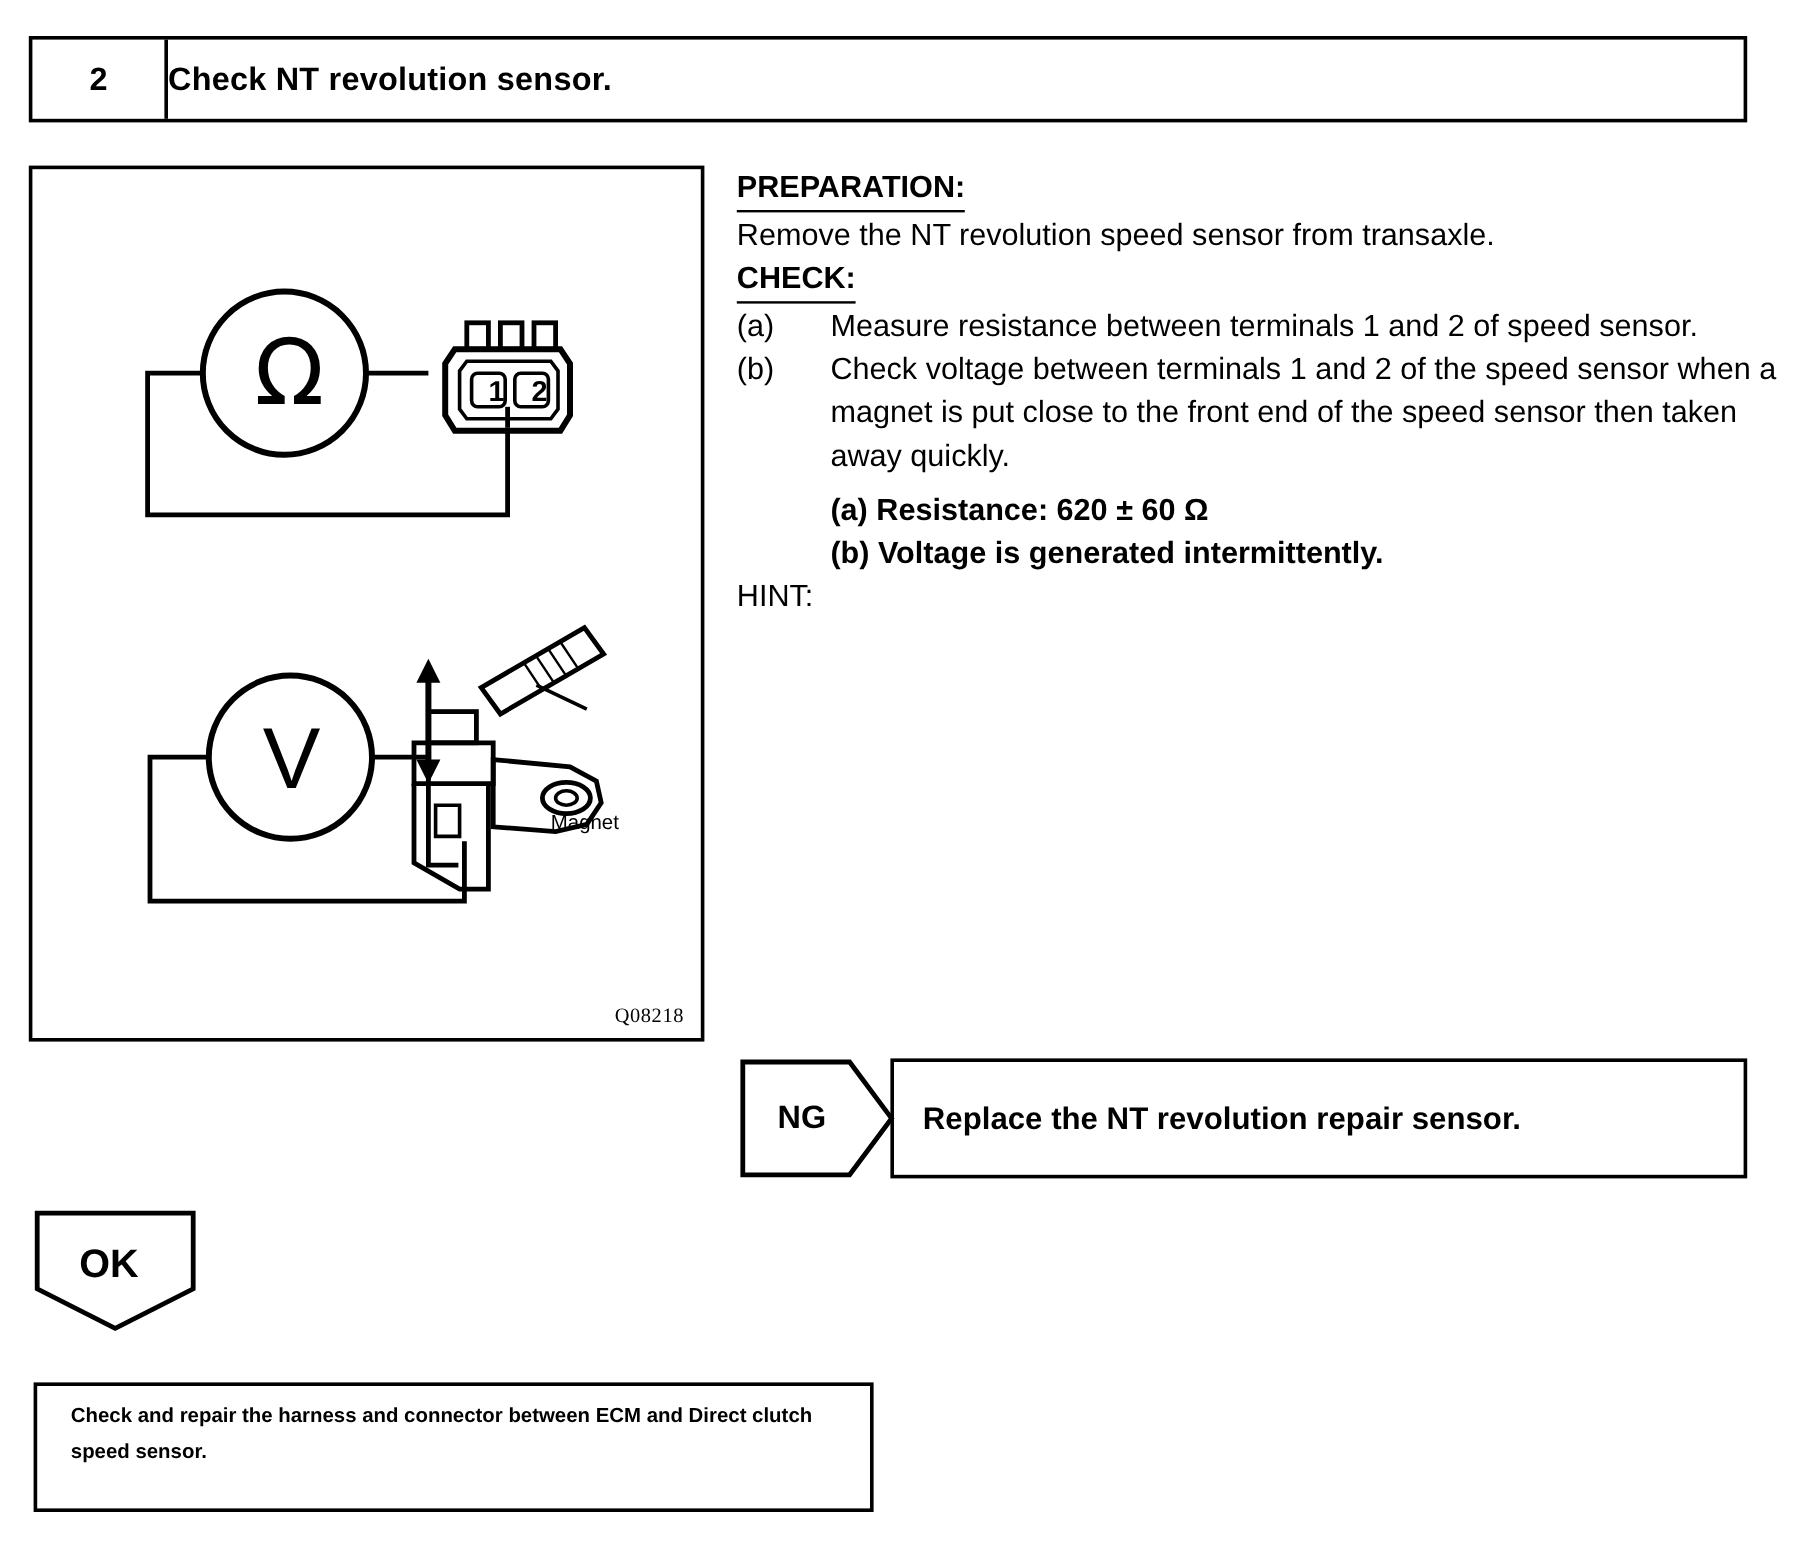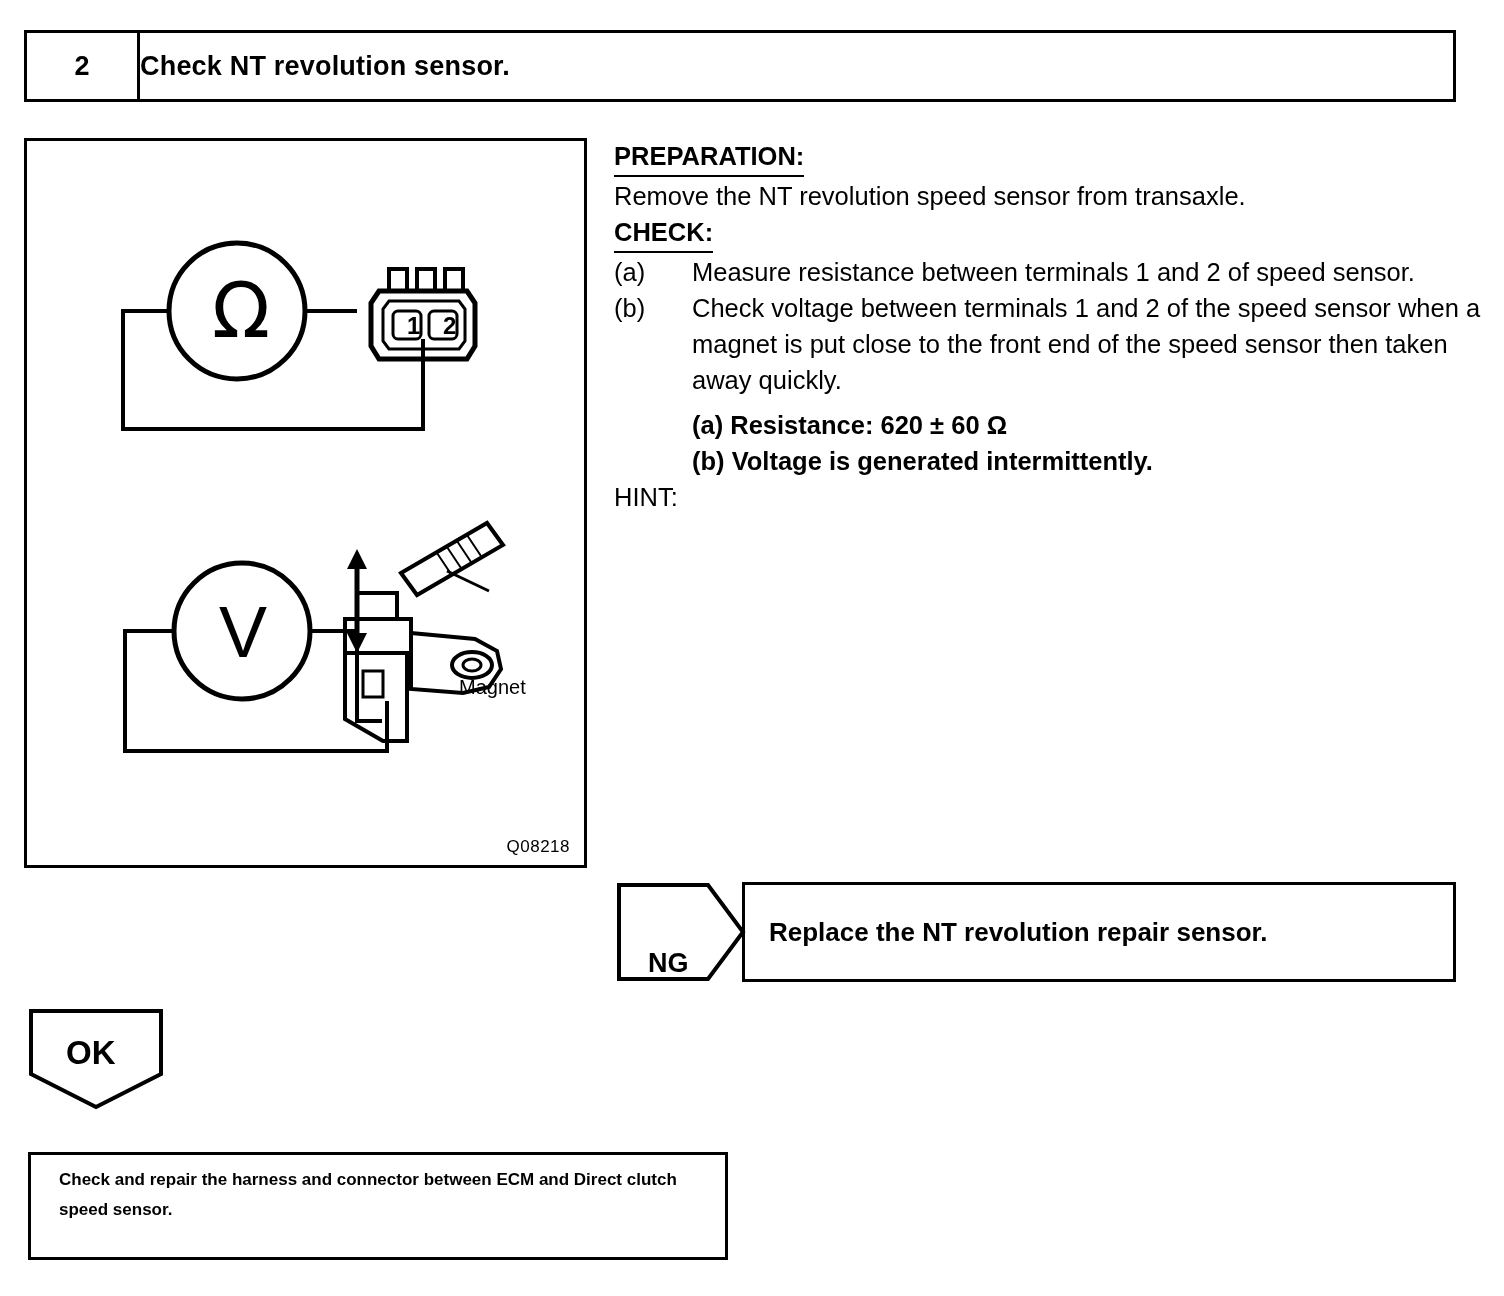--- a/index.html
+++ b/index.html
@@ -53,28 +53,28 @@
     width: 563px;
     height: 730px;
     border: 3px solid #000;
     box-sizing: border-box;
   }
   .figure-code {
     position: absolute;
     right: 14px;
     bottom: 8px;
     font-size: 17px;
-    font-family: Liberation Sans, sans-serif;
+    font-family: Liberation Serif, serif;
     letter-spacing: 0.5px;
   }
   .magnet-label {
     position: absolute;
     left: 432px;
     top: 535px;
-    font-size: 20px;
+    font-size: 17px;
   }
 
   
   .text-block {
     position: absolute;
     left: 614px;
     top: 138px;
     width: 875px;
     font-size: 25.5px;
     line-height: 36px;
@@ -117,21 +117,20 @@
     width: 130px;
     height: 100px;
   }
   .ng-tag svg { display: block; }
   .ng-tag-label {
     position: absolute;
     left: 32px;
     top: 34px;
     font-size: 27px;
     font-weight: bold;
-    margin-top: 32px;
   }
   .ng-action {
     position: absolute;
     left: 126px;
     top: 0;
     width: 714px;
     height: 100px;
     border: 3px solid #000;
     box-sizing: border-box;
     display: flex;

